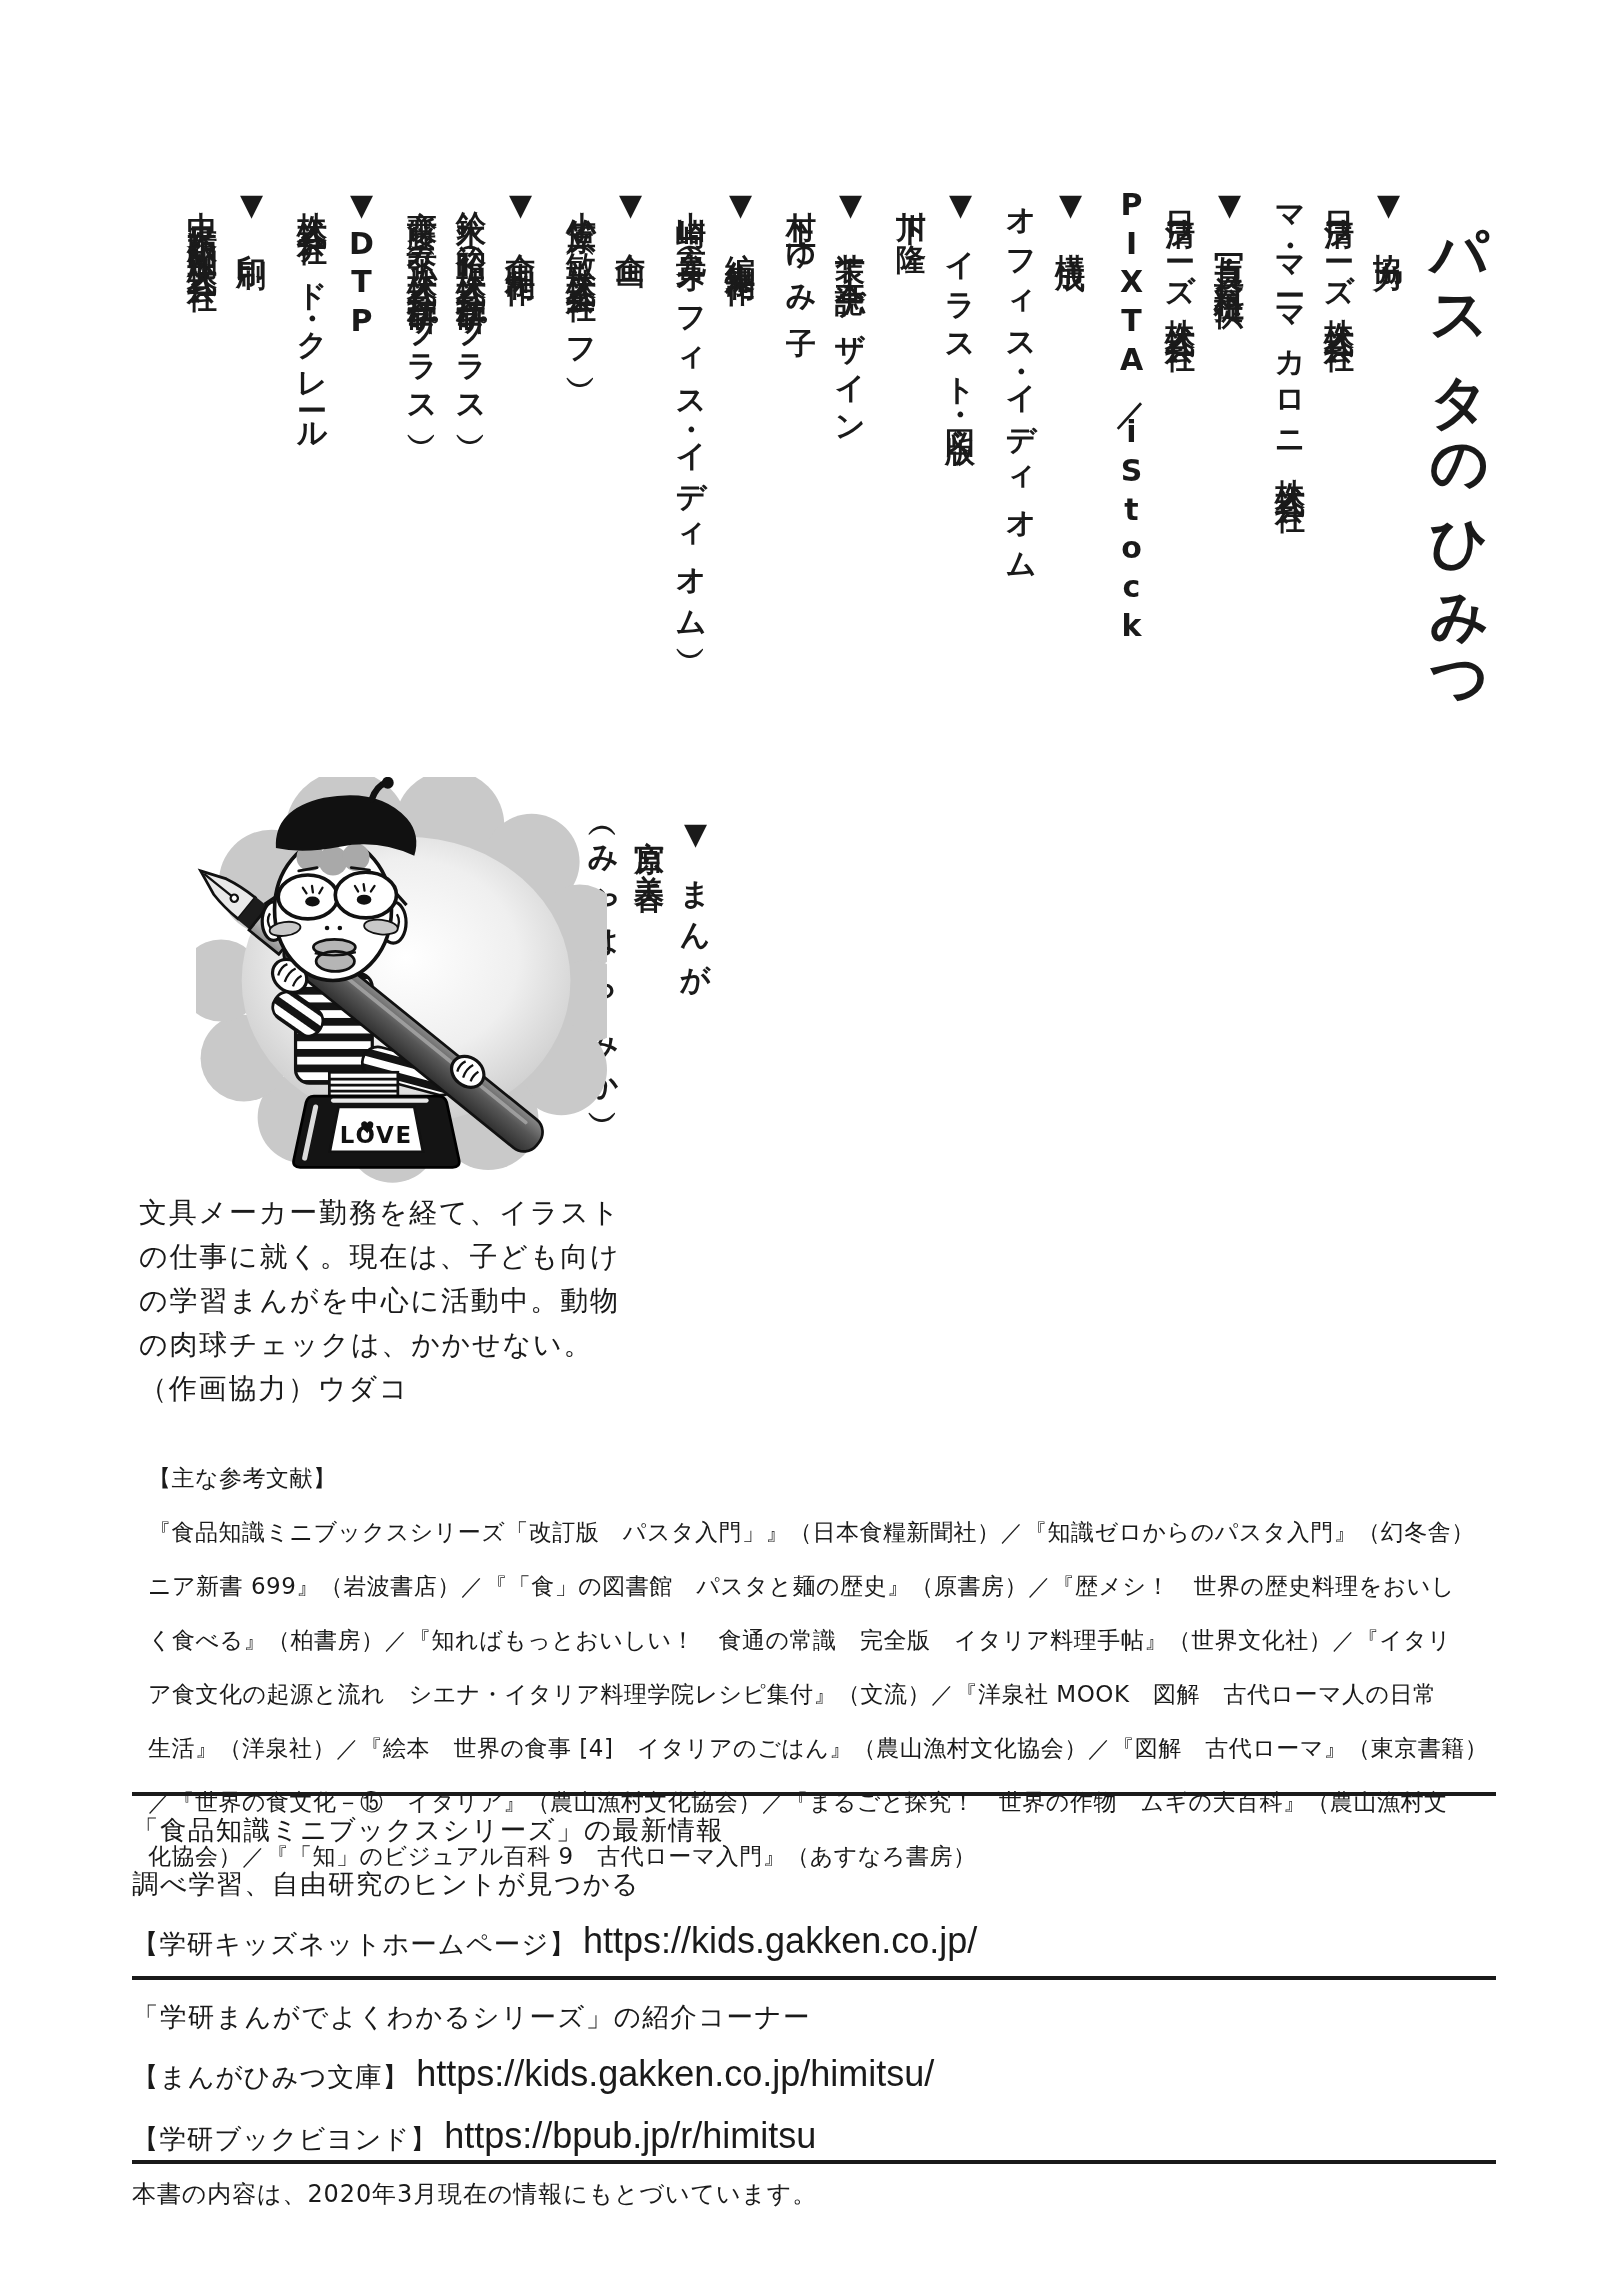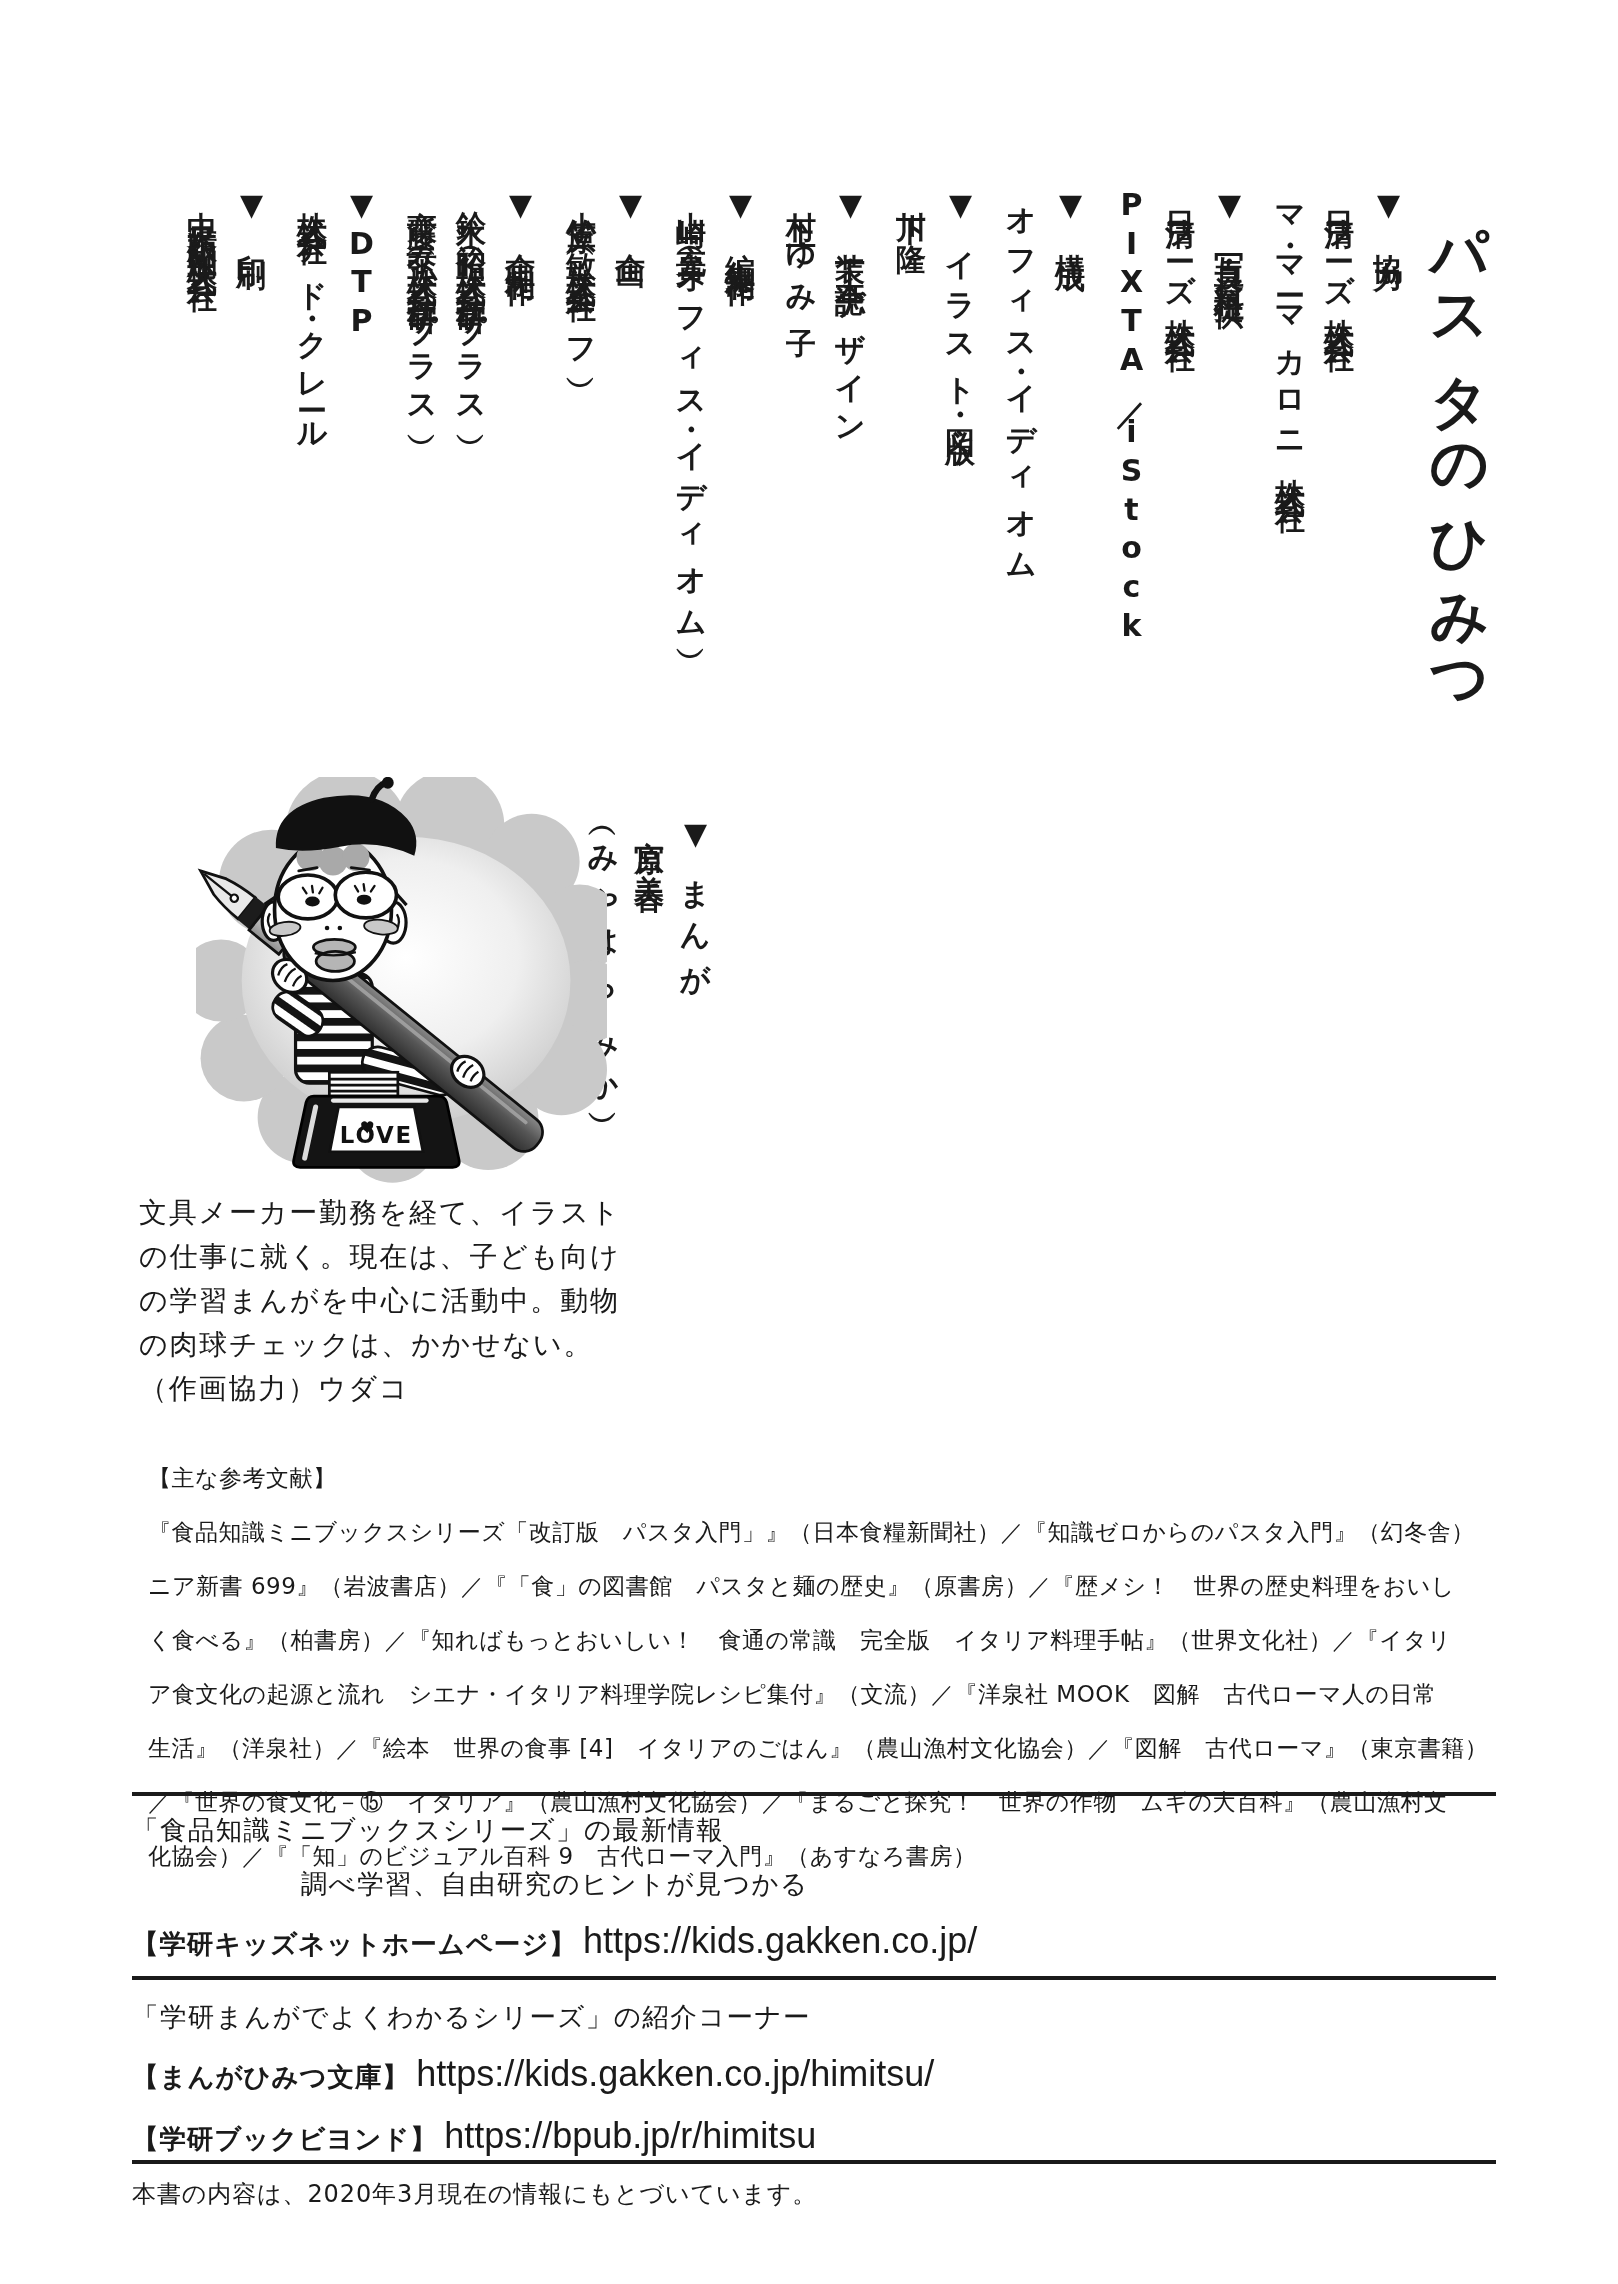--- a/index.html
+++ b/index.html
@@ -69,23 +69,23 @@
   
   .rule { position: absolute; left: 132px; width: 1364px; height: 4.1px; background: #1a1a1a; }
   .rule-1 { top: 1792px; }
   .rule-2 { top: 1976px; }
   .rule-3 { top: 2160px; }
 
   
   .secA { position: absolute; left: 132px; top: 1813px; }
   .secB { position: absolute; left: 132px; top: 2000px; }
   .info-jp { margin: 0; font-size: 26.5px; font-weight: 500; letter-spacing: 1.4px; line-height: 33px; white-space: nowrap; }
-  .mt  { margin-top: 21px; text-align: center; }
+  .mt  { margin-top: 21px; }
   .link-row { margin: 0; margin-top: 20px; white-space: nowrap; }
-  .bracket { font-size: 26.5px; font-weight: 700; letter-spacing: 0.9px; vertical-align: baseline; }
+  .bracket { font-size: 26.5px; font-weight: 400; letter-spacing: 0.9px; vertical-align: baseline; }
   .url { font-size: 36px; font-weight: 400; letter-spacing: 0; font-family: "Liberation Sans", "DejaVu Sans", sans-serif; margin-left: 6.4px; vertical-align: baseline; }
 
   
   .note { position: absolute; left: 132px; top: 2178px; }
   .note p { margin: 0; font-size: 24px; font-weight: 500; letter-spacing: 0.9px; white-space: nowrap; }
 </style>
 </head>
 <body>
 
 <div class="page">

